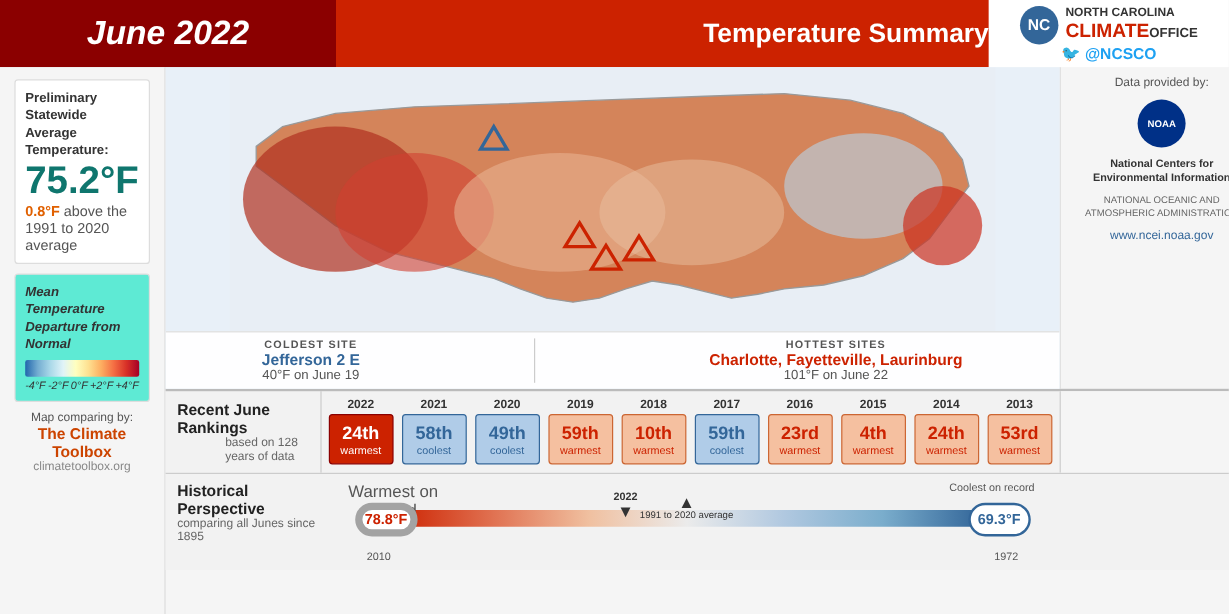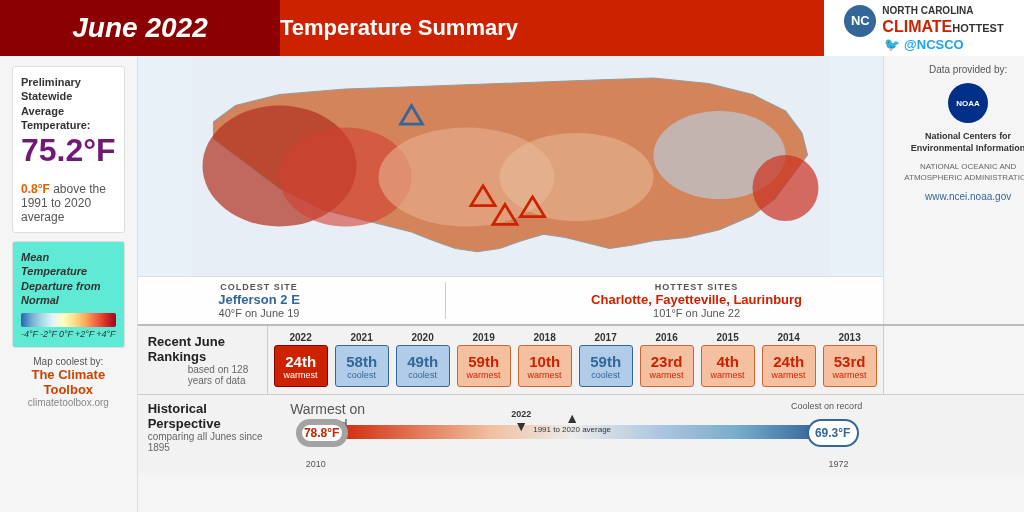--- a/index.html
+++ b/index.html
@@ -26,21 +26,21 @@
       width: 280px;
       font-size: 28px;
       font-weight: bold;
       font-style: italic;
     }
     .header-center {
       background: #cc2200;
       color: white;
       display: flex;
       align-items: center;
-      justify-content: flex-start;
+      justify-content: flex-end;
       flex: 1;
       font-size: 22px;
       font-weight: bold;
     }
     .header-right {
       background: white;
       width: 200px;
       display: flex;
       flex-direction: column;
       align-items: center;
@@ -95,27 +95,26 @@
       border-radius: 3px;
     }
     .avg-temp-label {
       font-size: 11px;
       color: #333;
       font-weight: bold;
       line-height: 1.3;
     }
     .avg-temp-value {
       font-size: 32px;
-      color: #701a75;
+      color: #0f766e;
       font-weight: bold;
     }
     .avg-temp-anomaly {
       font-size: 12px;
       color: #555;
-      margin-top: 13px;
     }
     .avg-temp-anomaly span.orange { color: #e06000; font-weight: bold; }
 
     .legend-section {
       background: #5eead4;
       border: 1px solid #ddd;
       padding: 8px;
       border-radius: 3px;
       font-style: italic;
     }
@@ -287,21 +286,21 @@
     <span>June 2022</span>
   </div>
   <div class="header-center">
     <span>Temperature Summary</span>
   </div>
   <div class="header-right">
     <div class="nc-logo">
       <div class="nc-emblem">NC</div>
       <div class="nc-text">
         <div>NORTH CAROLINA</div>
-        <div><span style="font-size:16px;color:#cc2200">CLIMATE</span><span style="font-size:11px">HOTTEST</span></div>
+        <div><span style="font-size:16px;color:#cc2200">CLIMATE</span><span style="font-size:11px">OFFICE</span></div>
       </div>
     </div>
     <div class="twitter-handle">
       <span style="color:#1da1f2">🐦</span> <span>@NCSCO</span>
     </div>
   </div>
 </div>
 
 <div style="display:flex; height:456px;">
 
@@ -322,21 +321,21 @@
       <div class="legend-labels">
         <span>-4°F</span>
         <span>-2°F</span>
         <span>0°F</span>
         <span>+2°F</span>
         <span>+4°F</span>
       </div>
     </div>
 
     <div class="source-section">
-      <div>Map coolest by:</div>
+      <div>Map comparing by:</div>
       <div class="toolbox-name">The Climate Toolbox</div>
       <div class="toolbox-url">climatetoolbox.org</div>
     </div>
 
   </div>
 
   <div style="display:flex; flex-direction:column; flex:1;">
 
     <div style="display:flex; flex:1; max-height:268px;">
 

